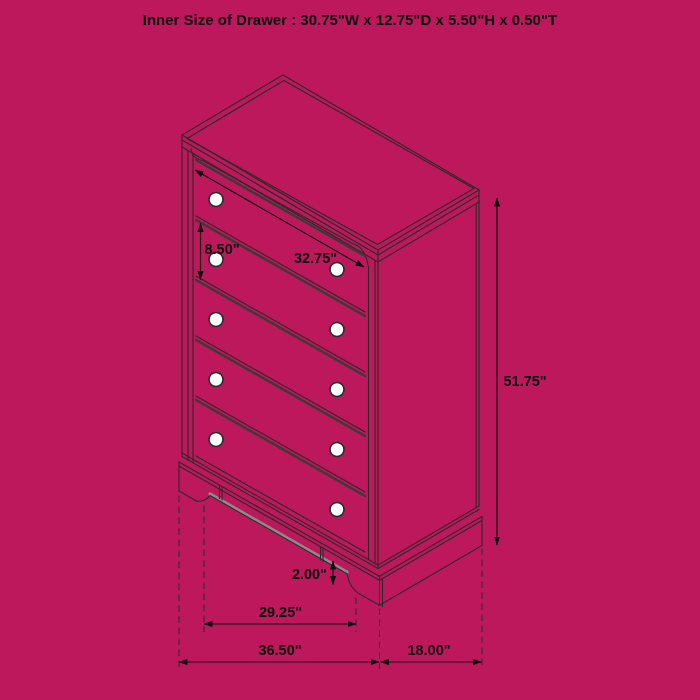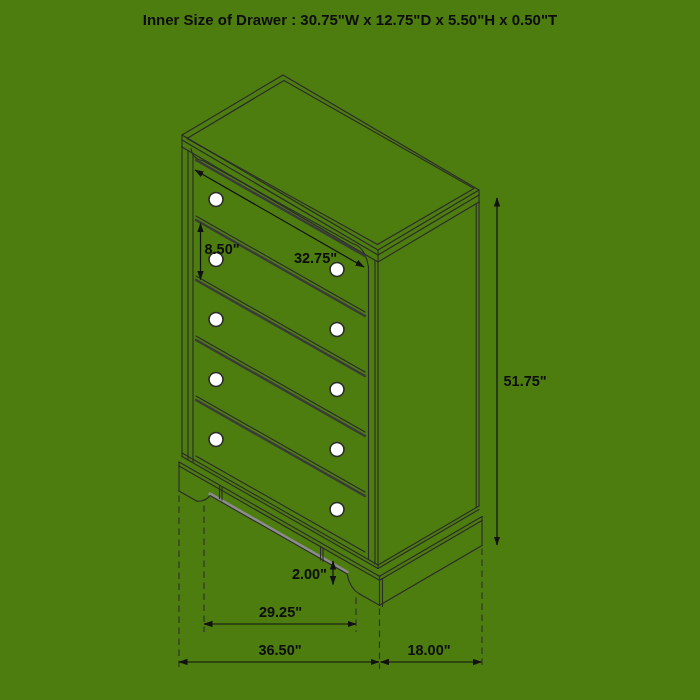--- a/index.html
+++ b/index.html
@@ -8,21 +8,21 @@
     background: #ffffff;
     width: 700px;
     height: 700px;
     overflow: hidden;
     font-family: "Liberation Sans", sans-serif;
   }
   .stage {
     position: relative;
     width: 700px;
     height: 700px;
-    background: #4d7c0f;
+    background: #be185d;
   }
   svg { display: block; }
   .ln {
     fill: none;
     stroke: #2b2b2b;
     stroke-width: 1.1;
     stroke-linecap: round;
     stroke-linejoin: round;
   }
   .ln-thick {

